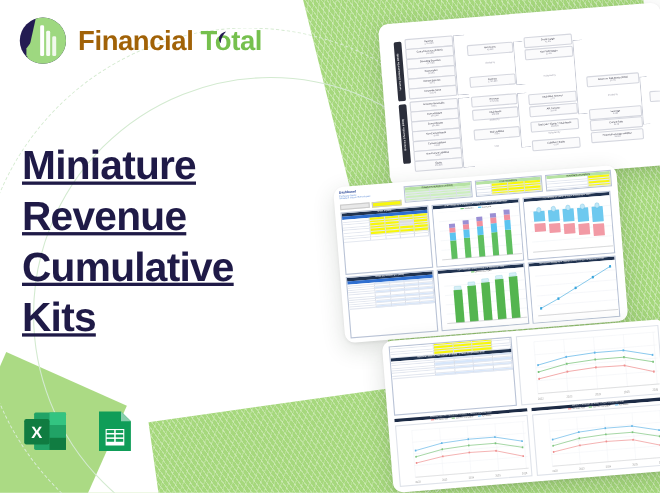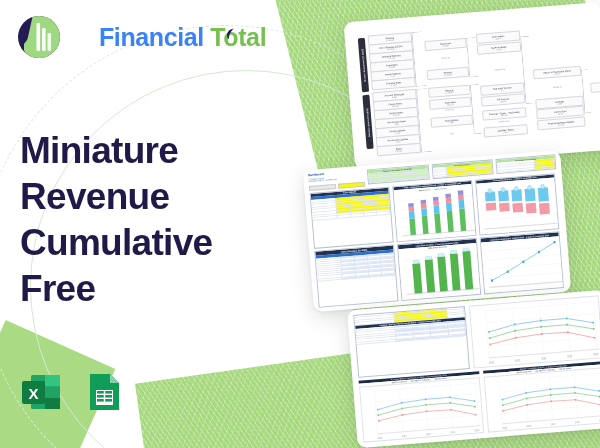--- a/index.html
+++ b/index.html
@@ -58,28 +58,28 @@
     width:490px;height:490px;
     border:1.6px dashed #d8ecd4;
     border-radius:50%;
     background:transparent;
   }
 
   
   .logo{position:absolute;left:16px;top:14px;display:flex;align-items:center;gap:9px;}
   .logo-mark{width:46px;height:46px;position:relative;}
   .logo-text{font-size:25px;font-weight:bold;letter-spacing:-.4px;line-height:1;white-space:nowrap;}
-  .lt-dark{color:#3b82f6;margin-left:28px;}
+  .lt-dark{color:#a16207;}
   .lt-green{color:#76c04e;}
 
   
   .headline{
     position:absolute;left:20px;top:128px;width:260px;
     font-size:37px;line-height:1.24;font-weight:bold;
-    color:#1f1a47;letter-spacing:-.7px;
+    color:#1f1a47;letter-spacing:-.7px;text-decoration:underline;
   }
 
   
   .file-icons{position:absolute;left:18px;top:369px;display:flex;gap:16px;}
 
   
   .card{
     position:absolute;background:#fff;border-radius:9px;
     box-shadow:0 6px 20px rgba(40,60,40,.17), 0 1px 3px rgba(0,0,0,.07);
     overflow:hidden;
@@ -167,21 +167,21 @@
     <span class="lt-dark">Financial</span><span>&nbsp;</span><span class="lt-green" style="position:relative;"><span>Total</span><svg style="position:absolute;left:16px;top:5px;" width="9" height="12" viewBox="0 0 9 12">
           <path d="M7.6 0.6 C3.2 1.6 0.6 4.4 1.2 8.4 C1.4 9.6 2 10.6 2.9 11.3 C2.4 8.4 4.2 4.2 7.6 0.6 Z" fill="#231b52"></path>
         </svg></span>
   </div>
 </div>
 
 <div class="headline">
   <div>Miniature</div>
   <div>Revenue</div>
   <div>Cumulative</div>
-  <div>Free</div>
+  <div>Kits</div>
 </div>
 
 <div class="file-icons">
   <div>
     <svg width="46" height="46" viewBox="0 0 46 46">
       <rect x="13" y="6" width="29" height="34" rx="1.5" fill="#21a366"></rect>
       <rect x="27" y="6" width="15" height="11.5" fill="#33c481"></rect>
       <rect x="27" y="17.5" width="15" height="11.5" fill="#21a366"></rect>
       <rect x="27" y="29" width="15" height="11" fill="#107c41"></rect>
       <rect x="13" y="17.5" width="14" height="11.5" fill="#185c37" opacity=".0"></rect>

